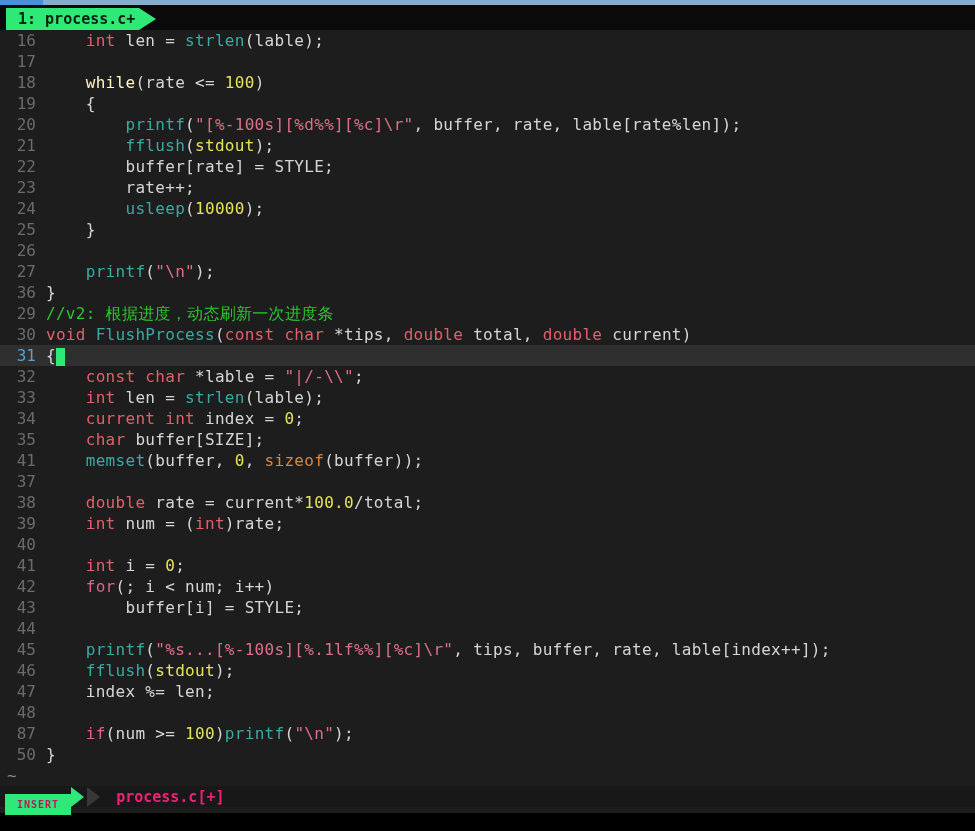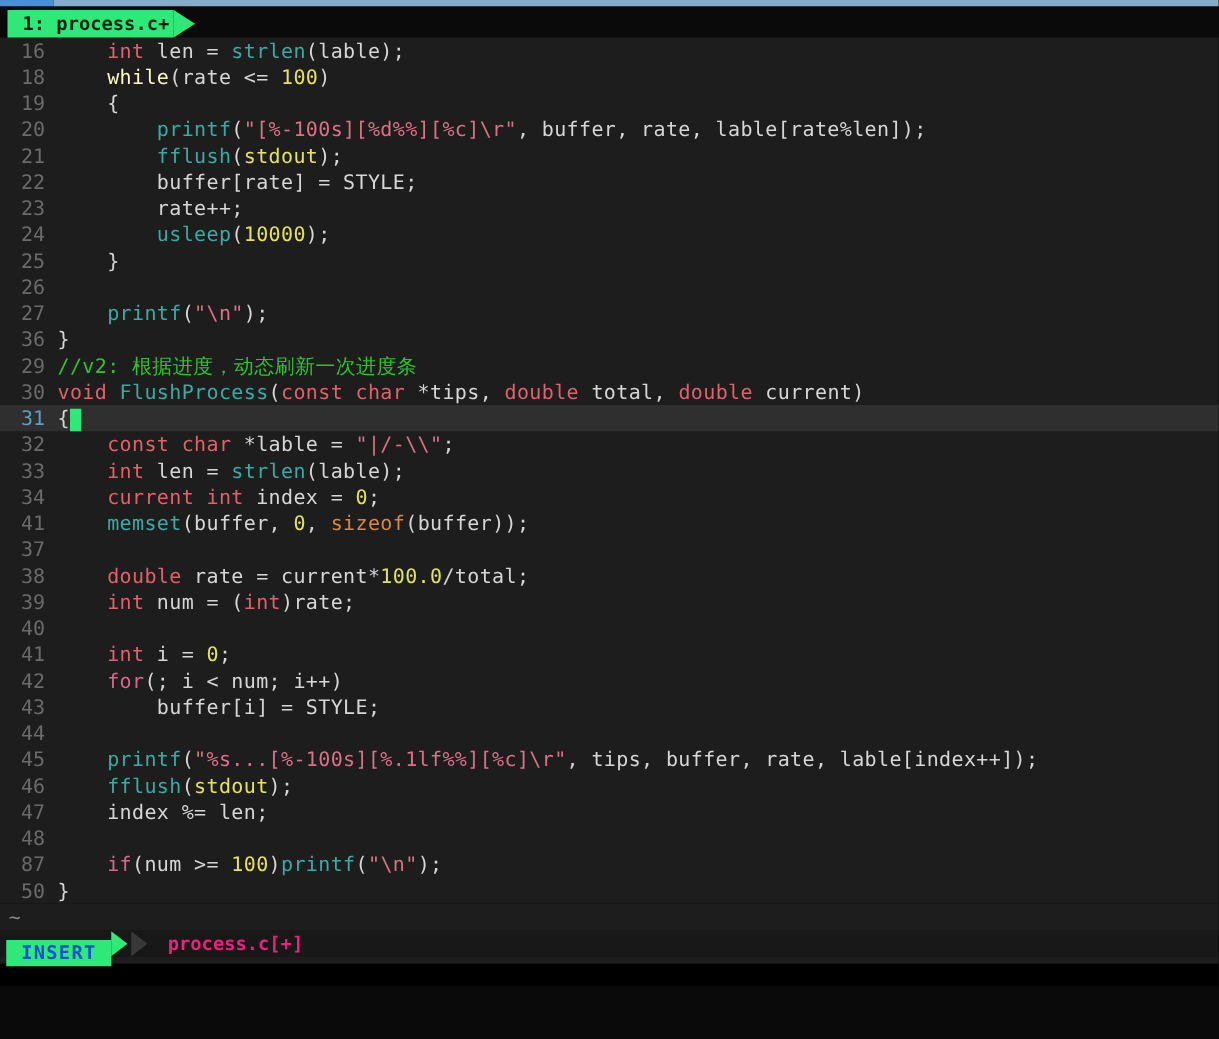--- a/index.html
+++ b/index.html
@@ -26,22 +26,22 @@
   .curnr { color:var(--gutter_active,#5b9fce); }
   .linetext { padding-left:10px; }
   .cursor { display:inline-block; width:9px; height:18px; background:var(--green,#2ee878);
             vertical-align:middle; margin-top:1px; }
 
   .tilde-row { height:21px; line-height:21px; background:var(--background,#1d1d1d);
                color:#8a8a8a; font-size:16px; padding-left:7px; }
 
   .statusline { height:21px; background:#181818; display:flex; align-items:center; }
   .mode-seg { display:flex; align-items:center; height:21px; margin-left:5px; }
-  .mode { background:var(--green,#2ee878); color:#1d4ed8; height:21px; display:flex; align-items:center;
-          padding:0 12px; font-size:15px; font-weight:bold; letter-spacing:1px;margin-top:15px; }
+  .mode { background:var(--green,#2ee878); color:#be185d; height:21px; display:flex; align-items:center;
+          padding:0 12px; font-size:10px; font-weight:bold; letter-spacing:1px;margin-top:15px; }
   .mode-arrow { width:0; height:0; border-top:10.5px solid transparent; border-bottom:10.5px solid transparent;
                 border-left:13px solid var(--green,#2ee878); }
   .chev { width:0; height:0; border-top:10.5px solid transparent; border-bottom:10.5px solid transparent;
           border-left:13px solid #383838; margin-left:3px; }
   .filename { color:var(--status_pink,#ee2178); font-size:15px; font-weight:bold; margin-left:16px; white-space:pre; }
 
   .bottom-pad { height:6px; background:var(--background,#1d1d1d); }
   .bottom-black { height:18px; background:#000; }
 </style>
 </head>
@@ -56,37 +56,39 @@
 
   <div class="tabline">
     <div class="tab">
       <div class="tab-body">1: process.c+</div>
       <div class="tab-arrow"></div>
     </div>
   </div>
 
   <div class="code" id="code">
       <div class="row"><span class="gutter">16</span><span class="linetext"><span>    </span><span style="color: rgb(226, 96, 107);">int</span><span> len = </span><span style="color: rgb(58, 171, 163);">strlen</span><span>(lable);</span></span></div>
+      <div class="row"><span class="gutter">17</span><span class="linetext"></span></div>
       <div class="row"><span class="gutter">18</span><span class="linetext"><span>    </span><span style="color: #fef9c3; text-align: center;">while</span><span>(rate &lt;= </span><span style="color: rgb(229, 227, 90);">100</span><span>)</span></span></div>
       <div class="row"><span class="gutter">19</span><span class="linetext"><span>    {</span></span></div>
       <div class="row"><span class="gutter">20</span><span class="linetext"><span>        </span><span style="color: rgb(58, 171, 163);">printf</span><span>(</span><span style="color: rgb(221, 112, 137);">"[%-100s][%d%%][%c]\r"</span><span>, buffer, rate, lable[rate%len]);</span></span></div>
       <div class="row"><span class="gutter">21</span><span class="linetext"><span>        </span><span style="color: rgb(58, 171, 163);">fflush</span><span>(</span><span style="color: rgb(229, 227, 90);">stdout</span><span>);</span></span></div>
       <div class="row"><span class="gutter">22</span><span class="linetext"><span>        buffer[rate] = STYLE;</span></span></div>
       <div class="row"><span class="gutter">23</span><span class="linetext"><span>        rate++;</span></span></div>
       <div class="row"><span class="gutter">24</span><span class="linetext"><span>        </span><span style="color: rgb(58, 171, 163);">usleep</span><span>(</span><span style="color: rgb(229, 227, 90);">10000</span><span>);</span></span></div>
       <div class="row"><span class="gutter">25</span><span class="linetext"><span>    }</span></span></div>
       <div class="row"><span class="gutter">26</span><span class="linetext"></span></div>
       <div class="row"><span class="gutter">27</span><span class="linetext"><span>    </span><span style="color: rgb(58, 171, 163);">printf</span><span>(</span><span style="color: rgb(221, 112, 137);">"\n"</span><span>);</span></span></div>
       <div class="row"><span class="gutter">36</span><span class="linetext"><span>}</span></span></div>
       <div class="row"><span class="gutter">29</span><span class="linetext"><span style="color: rgb(46, 196, 46); text-align: center;">//v2: 根据进度，动态刷新一次进度条</span></span></div>
       <div class="row"><span class="gutter">30</span><span class="linetext"><span style="color: rgb(226, 96, 107);">void</span><span> </span><span style="color: rgb(58, 171, 163);">FlushProcess</span><span>(</span><span style="color: rgb(226, 96, 107);">const</span><span> </span><span style="color: rgb(226, 96, 107);">char</span><span> *tips, </span><span style="color: rgb(226, 96, 107);">double</span><span> total, </span><span style="color: rgb(226, 96, 107);">double</span><span> current)</span></span></div>
       <div class="row cursorline"><span class="gutter curnr">31</span><span class="linetext"><span>{</span><span class="cursor"></span></span></div>
       <div class="row"><span class="gutter">32</span><span class="linetext"><span>    </span><span style="color: rgb(226, 96, 107);">const</span><span> </span><span style="color: rgb(226, 96, 107);">char</span><span> *lable = </span><span style="color: rgb(221, 112, 137);">"|/-\\"</span><span>;</span></span></div>
       <div class="row"><span class="gutter">33</span><span class="linetext"><span>    </span><span style="color: rgb(226, 96, 107);">int</span><span> len = </span><span style="color: rgb(58, 171, 163);">strlen</span><span>(lable);</span></span></div>
       <div class="row"><span class="gutter">34</span><span class="linetext"><span>    </span><span style="color: rgb(226, 96, 107);">current</span><span> </span><span style="color: rgb(226, 96, 107);">int</span><span> index = </span><span style="color: rgb(229, 227, 90);">0</span><span>;</span></span></div>
+      <div class="row"><span class="gutter">35</span><span class="linetext"><span>    </span><span style="color: rgb(226, 96, 107);">char</span><span> buffer[SIZE];</span></span></div>
       <div class="row"><span class="gutter">41</span><span class="linetext"><span>    </span><span style="color: rgb(58, 171, 163);">memset</span><span>(buffer, </span><span style="color: rgb(229, 227, 90);">0</span><span>, </span><span style="color: rgb(221, 133, 65);">sizeof</span><span>(buffer));</span></span></div>
       <div class="row"><span class="gutter">37</span><span class="linetext"></span></div>
       <div class="row"><span class="gutter">38</span><span class="linetext"><span>    </span><span style="color: rgb(226, 96, 107);">double</span><span> rate = current*</span><span style="color: rgb(229, 227, 90);">100.0</span><span>/total;</span></span></div>
       <div class="row"><span class="gutter">39</span><span class="linetext"><span>    </span><span style="color: rgb(226, 96, 107);">int</span><span> num = (</span><span style="color: rgb(226, 96, 107);">int</span><span>)rate;</span></span></div>
       <div class="row"><span class="gutter">40</span><span class="linetext"></span></div>
       <div class="row"><span class="gutter">41</span><span class="linetext"><span>    </span><span style="color: rgb(226, 96, 107);">int</span><span> i = </span><span style="color: rgb(229, 227, 90);">0</span><span>;</span></span></div>
       <div class="row"><span class="gutter">42</span><span class="linetext"><span>    </span><span style="color: rgb(221, 100, 144);">for</span><span>(; i &lt; num; i++)</span></span></div>
       <div class="row"><span class="gutter">43</span><span class="linetext"><span>        buffer[i] = STYLE;</span></span></div>
       <div class="row"><span class="gutter">44</span><span class="linetext"></span></div>
       <div class="row"><span class="gutter">45</span><span class="linetext"><span>    </span><span style="color: rgb(58, 171, 163);">printf</span><span>(</span><span style="color: rgb(221, 112, 137);">"%s...[%-100s][%.1lf%%][%c]\r"</span><span>, tips, buffer, rate, lable[index++]);</span></span></div>

